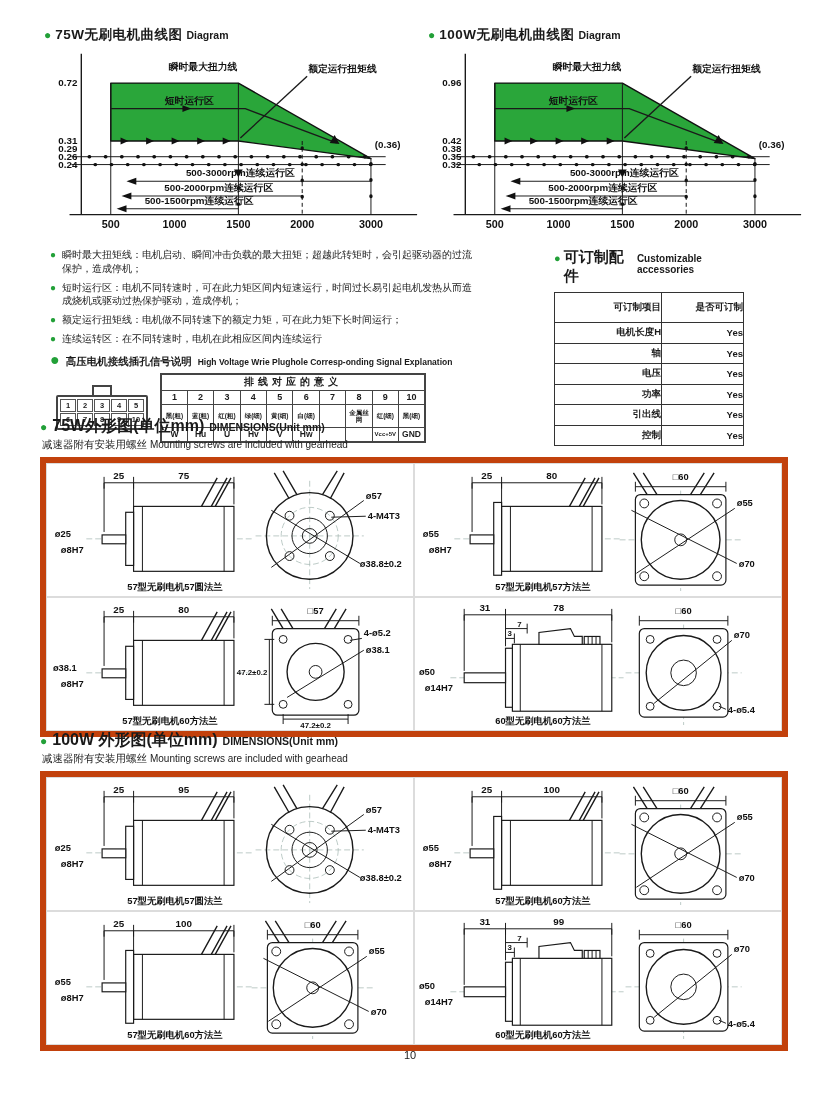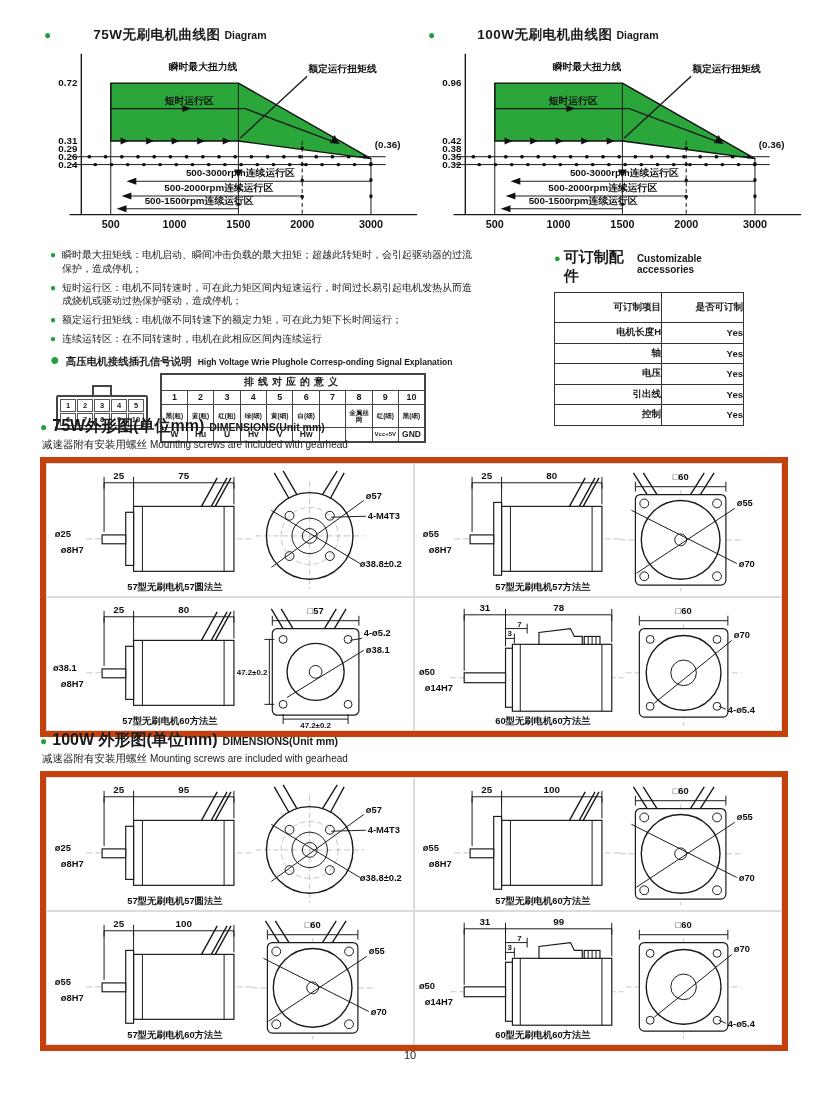--- a/index.html
+++ b/index.html
@@ -5,21 +5,21 @@
   html,body{margin:0;padding:0;background:#fff;}
   .page{position:relative;width:820px;height:1101px;background:#fff;overflow:hidden;
         font-family:"Liberation Sans","DejaVu Sans",sans-serif;color:#1a1a1a;}
   .gdot::before{content:"●";}
   .gdot{color:#22a038;font-weight:bold;}
   
   .charts-row{position:absolute;top:26px;left:44px;width:762px;display:flex;gap:6px;}
   .chart-block{width:378px;}
   .chart-title{display:flex;align-items:baseline;gap:4px;white-space:nowrap;}
   .chart-title .gdot{font-size:12px;}
-  .ct-cn{font-size:13.5px;font-weight:bold;letter-spacing:.5px;margin-left:38px;}
+  .ct-cn{font-size:13.5px;font-weight:bold;letter-spacing:.5px;}
   .ct-en{font-size:10.5px;font-weight:bold;}
   .chart-svg{width:378px;height:195px;display:block;}
   
   svg{font-family:inherit;}
   .k{stroke:#1a1a1a;fill:none;stroke-width:1;}
   .k2{stroke:#1a1a1a;fill:none;stroke-width:1.4;}
   .kf{fill:#fff;stroke:#1a1a1a;stroke-width:1.2;}
   .grn{fill:#2aa63a;stroke:#111;stroke-width:1.4;stroke-linejoin:round;}
   .cl{stroke:#9fb3ad;fill:none;stroke-dasharray:6 3;stroke-width:.7;}
   .dots{stroke:#111;fill:none;stroke-dasharray:0.5 16;stroke-width:3.4;stroke-linecap:round;}
@@ -301,20 +301,24 @@
             </tr>
         <tr>
               <td>轴</td>
               <td class="c2">Yes</td>
             </tr>
         <tr>
               <td>电压</td>
               <td class="c2">Yes</td>
             </tr>
         <tr>
+              <td>功率</td>
+              <td class="c2">Yes</td>
+            </tr>
+        <tr>
               <td>引出线</td>
               <td class="c2">Yes</td>
             </tr>
         <tr>
               <td>控制</td>
               <td class="c2">Yes</td>
             </tr>
       </tbody>
         </table>
     </div>

